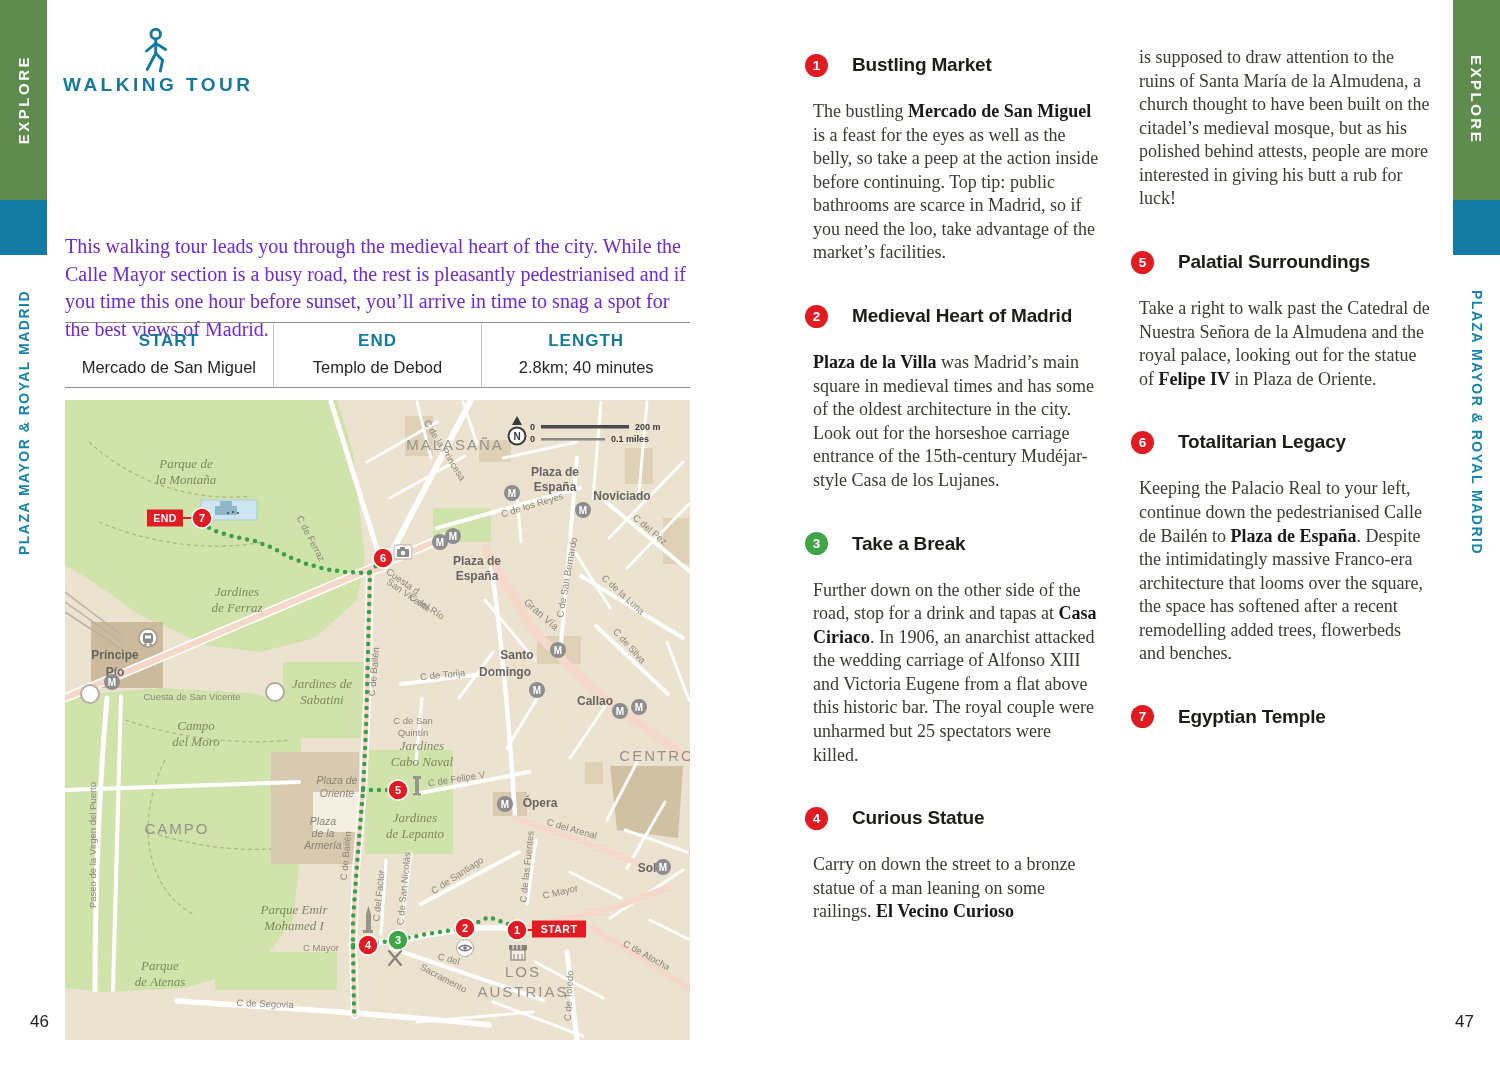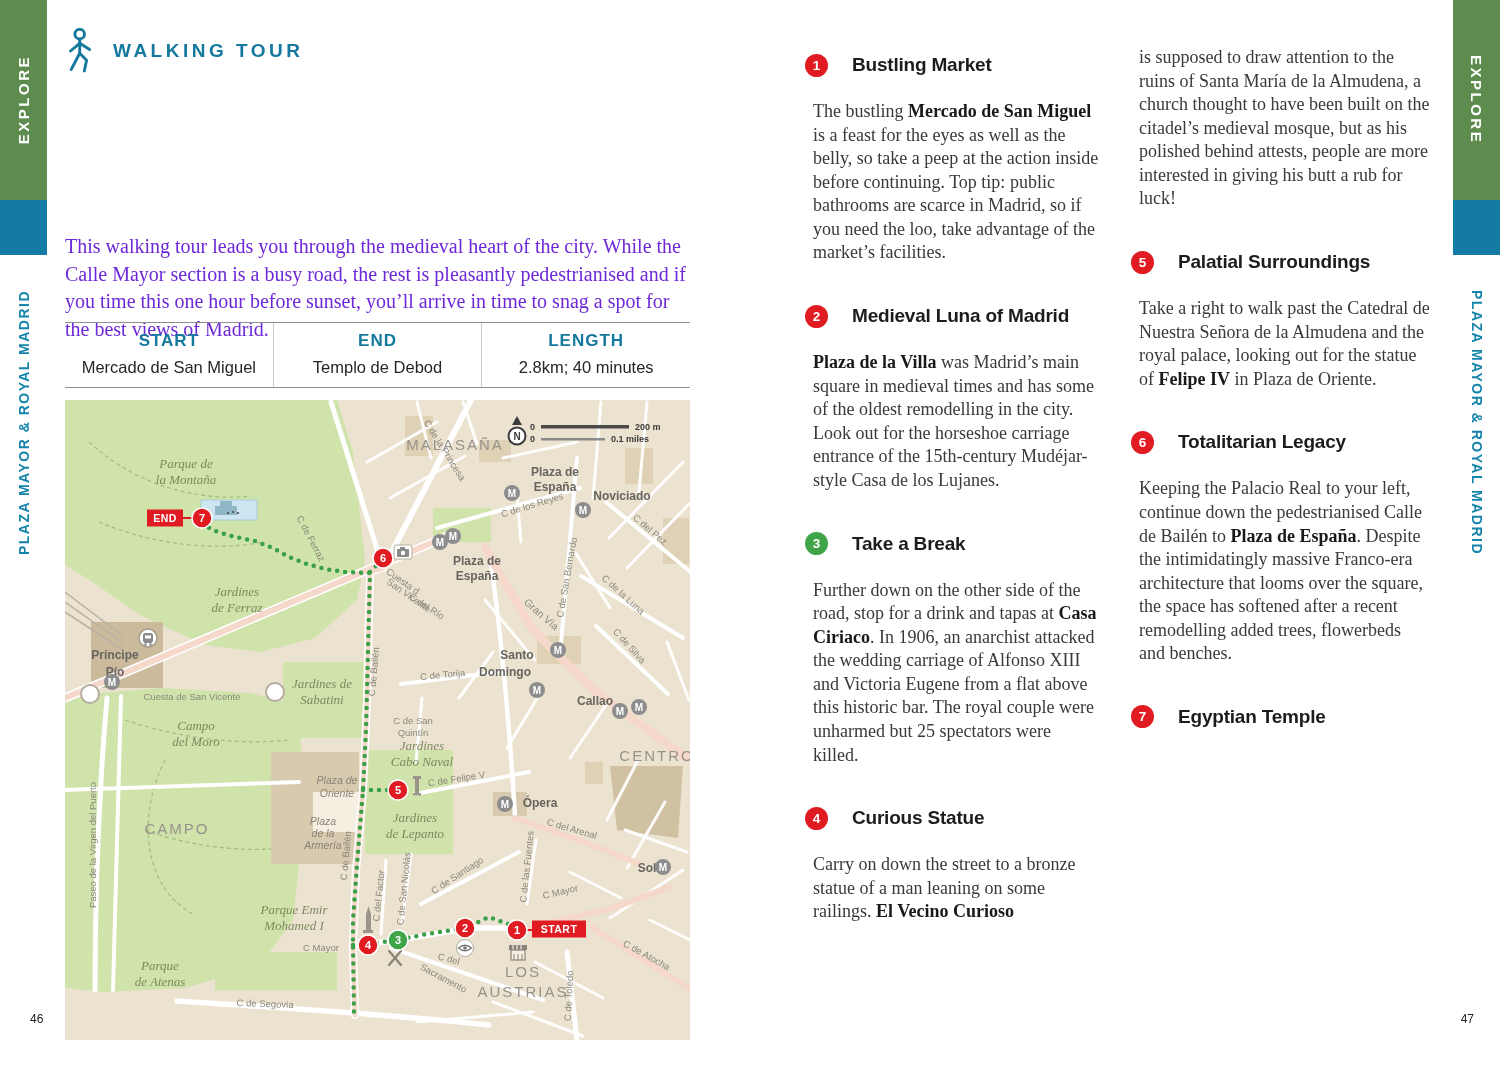--- a/index.html
+++ b/index.html
@@ -10,24 +10,24 @@
   .strip.green{background:#5d8c4e;top:0;height:200px;display:flex;align-items:center;justify-content:center;}
   .strip.blue{background:#147ba5;top:200px;height:55px;}
   .left-strip{left:0;} .right-strip{right:0;}
   .v-text{font-weight:bold;letter-spacing:2.5px;font-size:15px;color:#fff;
           writing-mode:vertical-rl;white-space:nowrap;}
   .v-up{transform:rotate(180deg);}
   .section-label{position:absolute;top:258px;width:47px;height:330px;display:flex;
           align-items:center;justify-content:center;}
   .section-label .v-text{color:#1584ab;font-size:14px;letter-spacing:1.5px;}
   .section-label.l{left:0;} .section-label.r{right:0;}
-  .page-num{position:absolute;font-size:12px;color:#222;}
+  .page-num{position:absolute;font-size:17px;color:#222;}
   .page-num.l{left:30px;top:1012px;} .page-num.r{right:26px;top:1012px;}
   
-  .tour-head{position:absolute;left:63px;top:28px;display:flex;align-items:center;gap:12px;}
+  .tour-head{position:absolute;left:63px;top:28px;display:flex;align-items:center;flex-direction:column;}
   .tour-head svg{display:block;}
   .tour-type{color:#15799f;font-weight:bold;font-size:19px;letter-spacing:3.5px;}
   .title{position:absolute;left:64px;top:92px;font-size:41px;line-height:1.22;font-weight:bold;
          color:#1d1c1a;letter-spacing:-.5px;}
   .intro{position:absolute;left:65px;top:213px;width:630px;font-family:"Liberation Serif",serif;
          font-size:20px;line-height:1.38;color:#6d28d9;}
   .facts{position:absolute;left:65px;top:322px;width:625px;border-top:1px solid #8f8f8f;
          border-bottom:1px solid #8f8f8f;display:flex;}
   .fact{flex:1;text-align:center;padding:8px 4px 10px;}
   .fact + .fact{border-left:1px solid #c9c9c9;}
@@ -464,23 +464,23 @@
     <div class="step">
       <div class="step-head">
         <span class="badge" data-color="red">1</span>
         <h3>Bustling Market</h3>
       </div>
       <p class="step-body"><span>The bustling </span><b>Mercado de San Miguel</b><span> is a feast for the eyes as well as the belly, so take a peep at the action inside before continuing. Top tip: public bathrooms are scarce in Madrid, so if you need the loo, take advantage of the market’s facilities.</span></p>
     </div>
     <div class="step">
       <div class="step-head">
         <span class="badge" data-color="red">2</span>
-        <h3>Medieval Luna of Madrid</h3>
-      </div>
-      <p class="step-body"><b>Plaza de la Villa</b><span> was Madrid’s main square in medieval times and has some of the oldest remodelling in the city. Look out for the horseshoe carriage entrance of the 15th-century Mudéjar-style Casa de los Lujanes.</span></p>
+        <h3>Medieval Heart of Madrid</h3>
+      </div>
+      <p class="step-body"><b>Plaza de la Villa</b><span> was Madrid’s main square in medieval times and has some of the oldest architecture in the city. Look out for the horseshoe carriage entrance of the 15th-century Mudéjar-style Casa de los Lujanes.</span></p>
     </div>
     <div class="step">
       <div class="step-head">
         <span class="badge" data-color="green">3</span>
         <h3>Take a Break</h3>
       </div>
       <p class="step-body"><span>Further down on the other side of the road, stop for a drink and tapas at </span><b>Casa Ciriaco</b><span>. In 1906, an anarchist attacked the wedding carriage of Alfonso XIII and Victoria Eugene from a flat above this historic bar. The royal couple were unharmed but 25 spectators were killed.</span></p>
     </div>
     <div class="step">
       <div class="step-head">

